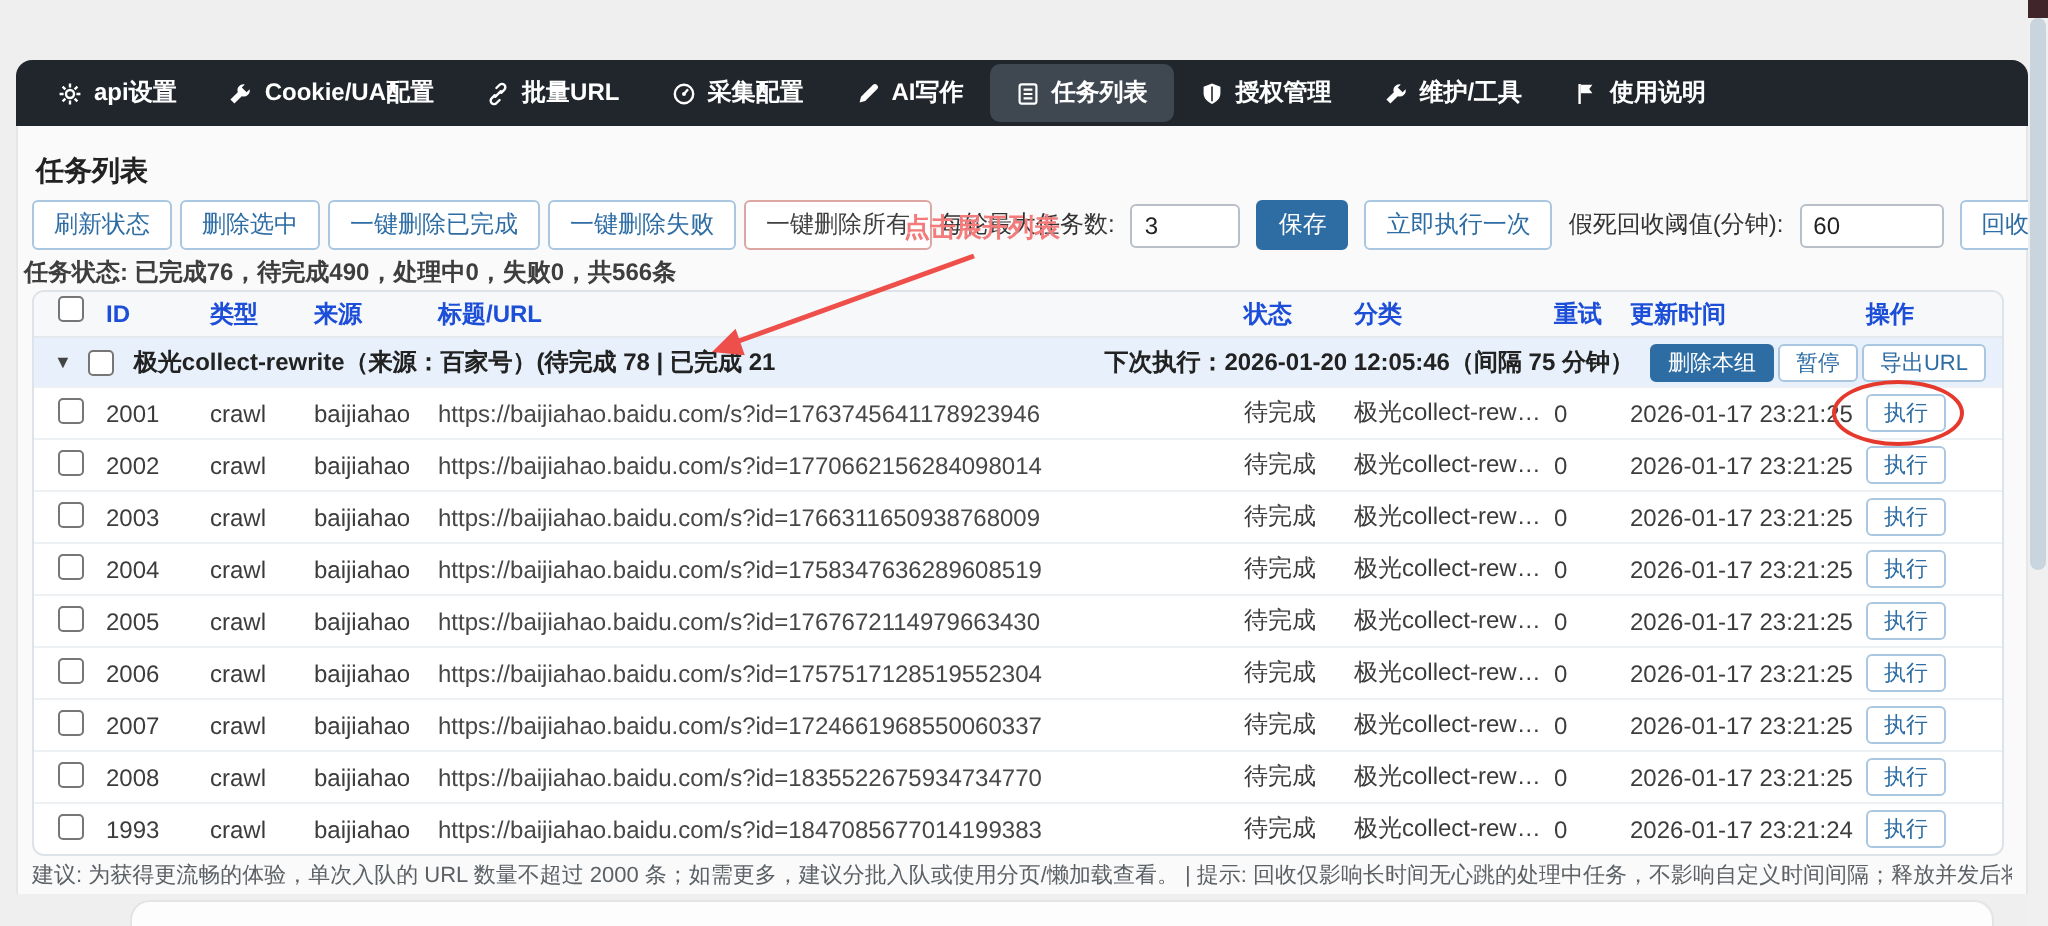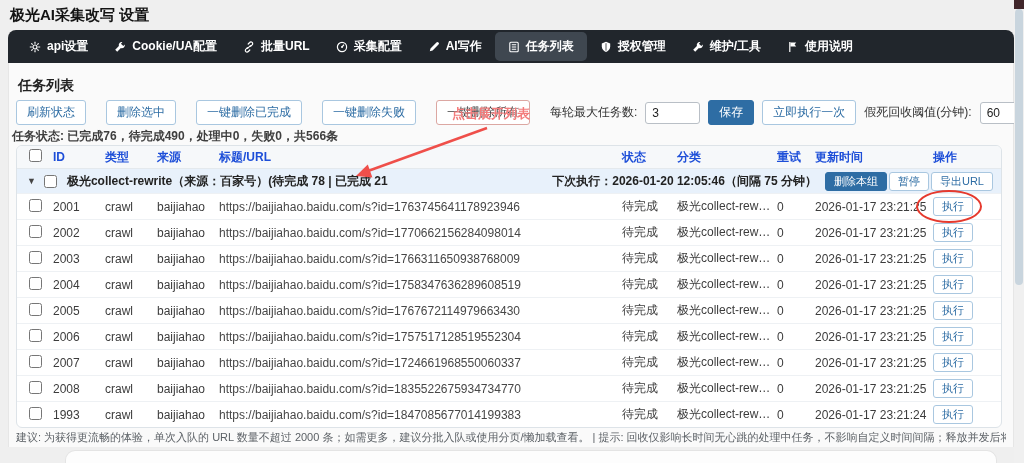--- a/index.html
+++ b/index.html
@@ -18,21 +18,21 @@
     font-weight:bold;padding:6px 13px;border-radius:5px;cursor:pointer;white-space:nowrap;}
   .nav-item.active{background:#3f4750;}
   .nav-item svg{flex:0 0 auto;}
 
   
   .panel{left:8px;top:63px;width:1006px;height:384px;background:#fafafa;
     border-left:1px solid #e6e6e6;border-right:1px solid #e6e6e6;}
   .sec-title{left:18px;top:77px;font-size:14px;font-weight:bold;color:#222;}
 
   
-  .toolbar{left:16px;top:100px;width:986px;display:flex;align-items:center;gap:20px;}
+  .toolbar{left:16px;top:100px;width:986px;display:flex;align-items:center;gap:4px;}
   .btn{display:inline-flex;align-items:center;justify-content:center;background:#fff;
     border:1px solid #a9c7e0;color:#2e6da4;font-size:12px;border-radius:3px;
     padding:3px 10px;cursor:pointer;white-space:nowrap;font-family:inherit;}
   .btn.red{border-color:#dca7a2;color:#404040;}
   .btn.solid{background:#2e6da4;border-color:#2e6da4;color:#fff;}
   .btn.tiny{padding:1px 8px;font-size:11px;}
   .rc{margin-left:auto;display:flex;align-items:center;gap:8px;}
   .lbl{font-size:12px;color:#333;white-space:nowrap;}
   .inp{height:22px;border:1px solid #b9bfc6;border-radius:3px;font-size:12px;
     padding:0 6px;background:#fff;color:#222;font-family:inherit;}
@@ -73,21 +73,20 @@
   
   .sbar{right:0;top:0;width:10px;height:463px;background:#f0f0f0;}
   .sbar-cap{left:0;top:0;width:10px;height:9px;background:#40262a;}
   .sbar-thumb{left:1px;top:9px;width:8px;height:276px;background:#c9d5de;border-radius:4px;}
 </style>
 </head>
 <body>
 
 <div id="stage">
 
-  <div class="abs page-title">极光AI采集改写 设置</div>
 
   <div class="abs nav">
     <div class="nav-item">
       <svg width="12" height="12" viewBox="0 0 12 12">
           <g stroke="#fff" stroke-width="1.2" fill="none">
             <circle cx="6" cy="6" r="2"></circle>
             <path d="M6 .8v2M6 9.2v2M.8 6h2M9.2 6h2M2.3 2.3l1.4 1.4M8.3 8.3l1.4 1.4M9.7 2.3L8.3 3.7M3.7 8.3L2.3 9.7"></path>
           </g>
         </svg>
       <span>api设置</span>

